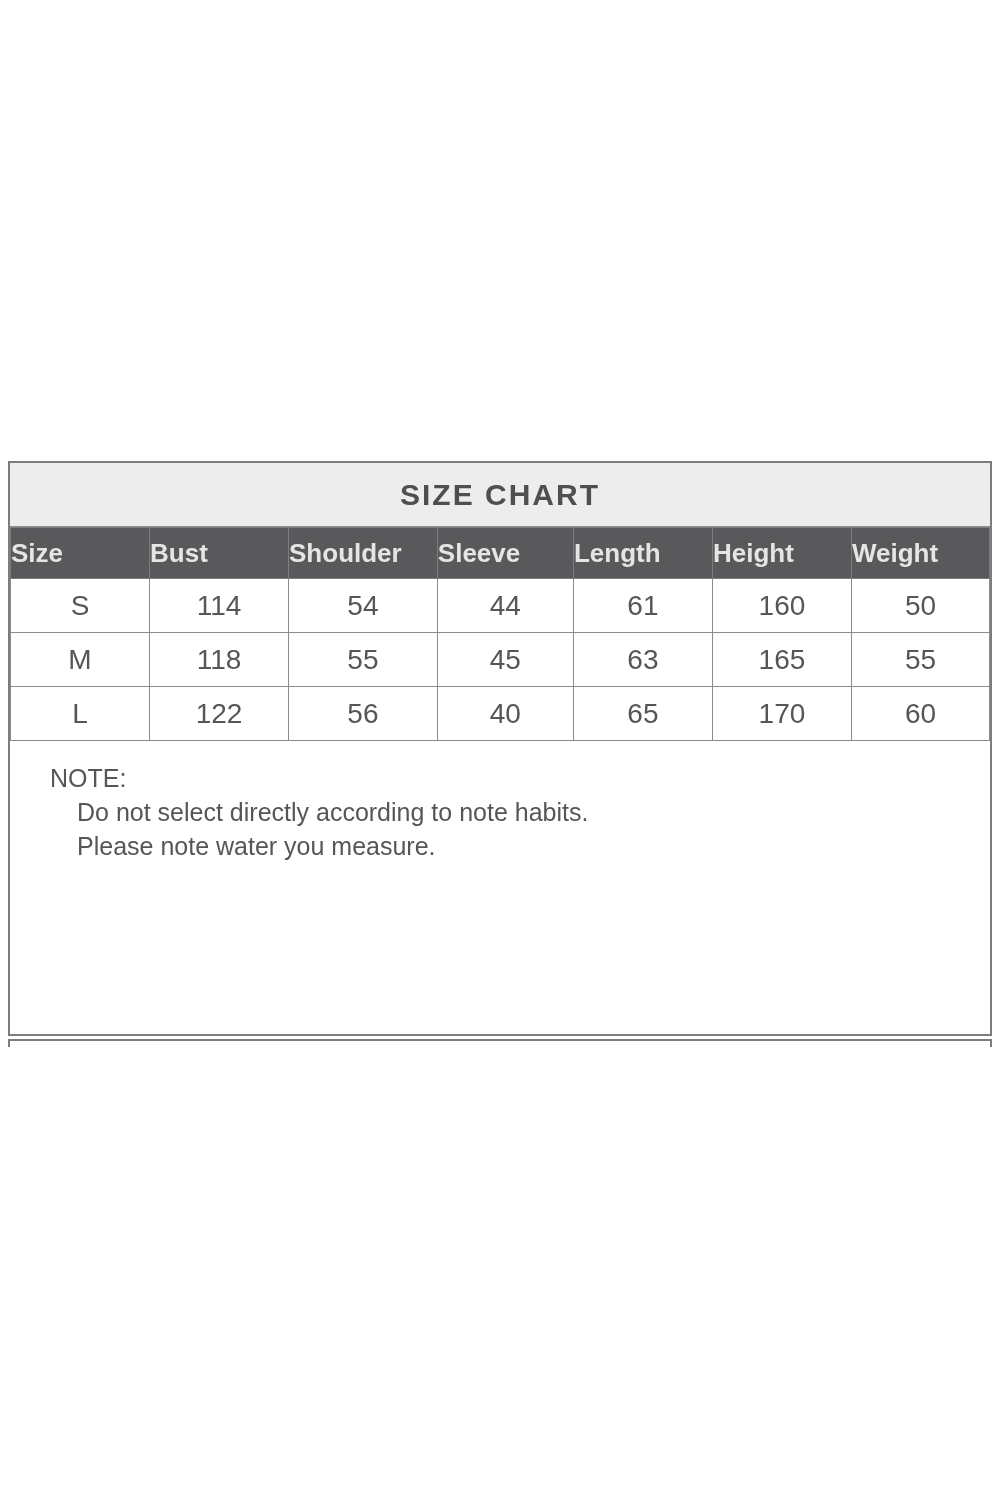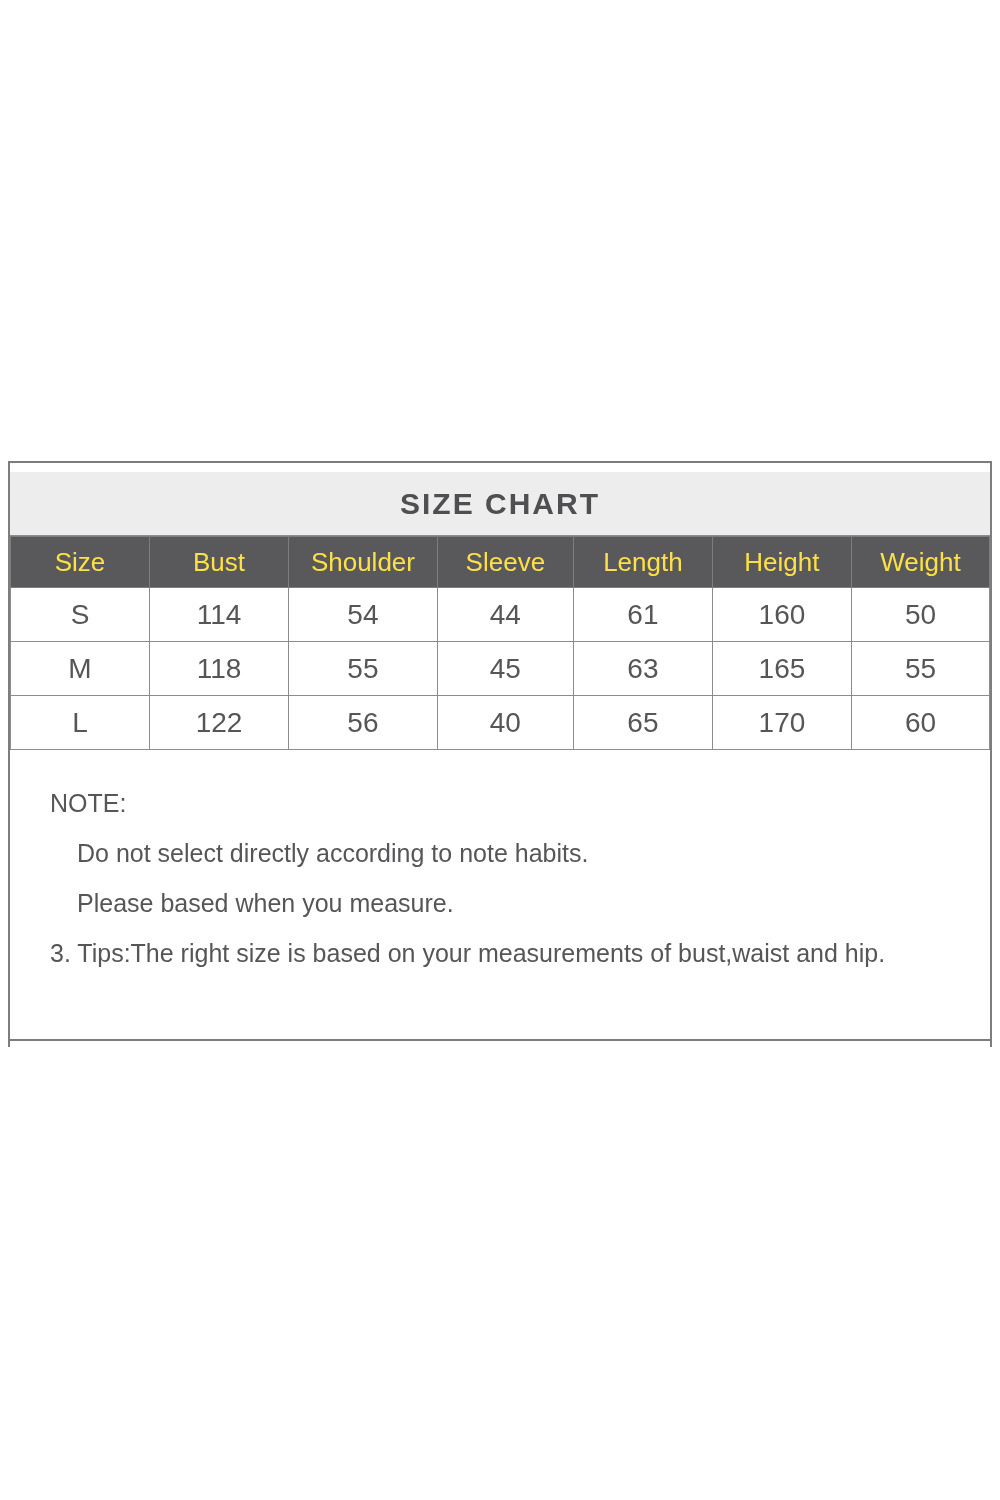--- a/index.html
+++ b/index.html
@@ -27,35 +27,34 @@
     height: 63px;
     background: #ededee;
     border-bottom: 1px solid #8c8c8e;
     display: flex;
     align-items: center;
     justify-content: center;
     font-size: 30px;
     font-weight: bold;
     letter-spacing: 2px;
     color: #4f4f51;
-    margin-top: 9px;
   }
   table.size-table {
     width: 100%;
     border-collapse: collapse;
     table-layout: fixed;
   }
   table.size-table th {
     background: #59595b;
-    color: #fde047;
-    font-weight: normal;
+    color: #e5e5e5;
+    font-weight: bold;
     font-size: 26px;
     height: 50px;
     border: 1px solid #7d7d7f;
-    text-align: center;
+    text-align: left;
     padding: 0;
   }
   table.size-table td {
     font-size: 28px;
     color: #565658;
     height: 53px;
     border: 1px solid #8c8c8e;
     text-align: center;
     padding: 0;
     background: #ffffff;
@@ -68,21 +67,21 @@
   col.c-height { width: 14.2%; }
   col.c-weight { width: 14.1%; }
   .notes {
     box-sizing: border-box;
     height: 293px;
     padding: 20px 20px 0 40px;
     font-size: 25px;
     line-height: 34px;
     color: #565658;
   }
-  .note-line { white-space: nowrap; margin-top: 16px; }
+  .note-line { white-space: nowrap; }
   .note-line.indent { padding-left: 27px; }
   .next-box-sliver {
     position: absolute;
     left: 8px;
     top: 1039px;
     width: 984px;
     height: 8px;
     box-sizing: border-box;
     border: 2px solid #7d7d7f;
     border-bottom: none;
@@ -144,19 +143,18 @@
         <td>65</td>
         <td>170</td>
         <td>60</td>
       </tr>
     </tbody>
   </table>
 
   <div class="notes">
     <div class="note-line">NOTE:</div>
     <div class="note-line indent">Do not select directly according to note habits.</div>
-    <div class="note-line indent">Please based when you measure.</div>
-    <div class="note-line">3. Tips:The right size is based on your measurements of bust,waist and hip.</div>
+    <div class="note-line indent">Please note water you measure.</div>
   </div>
 
 </div>
 
 <div class="next-box-sliver"></div>
 
 </body></html>

